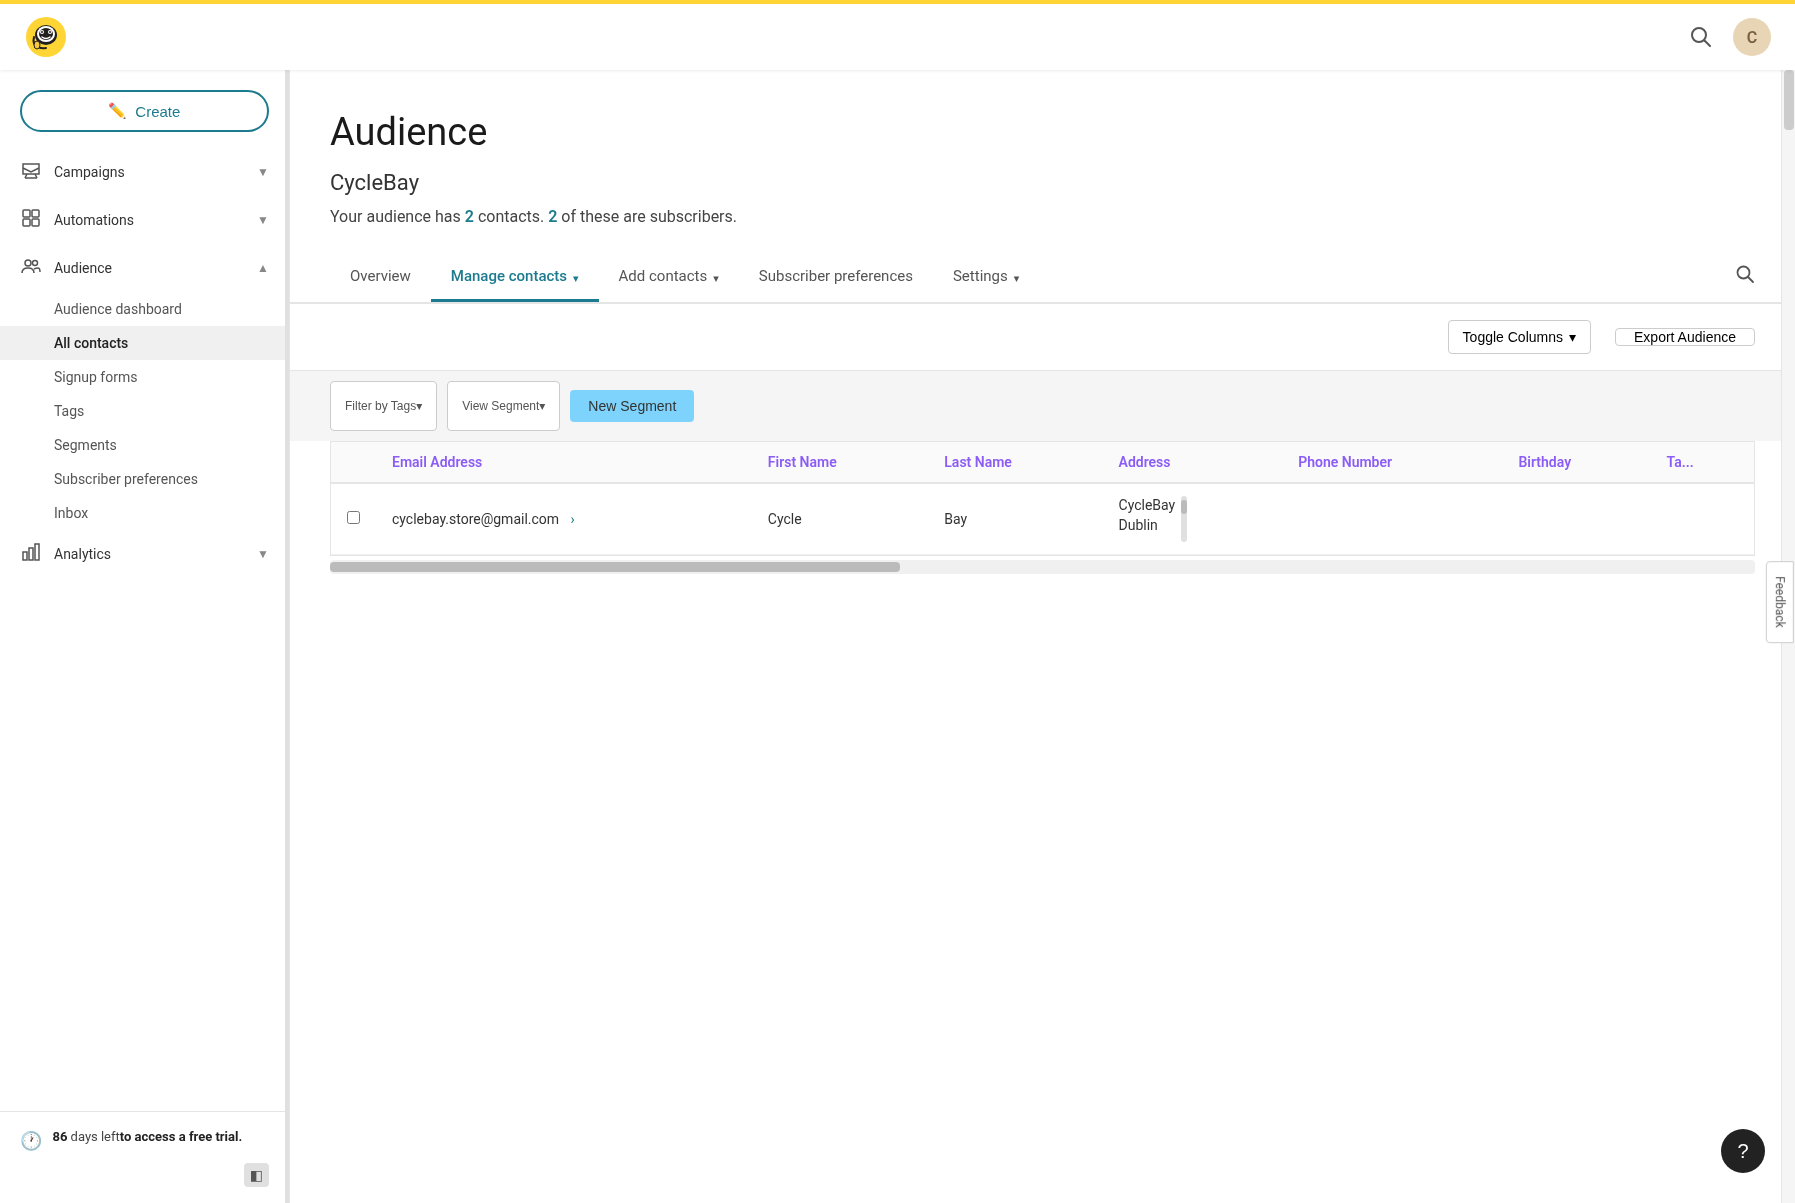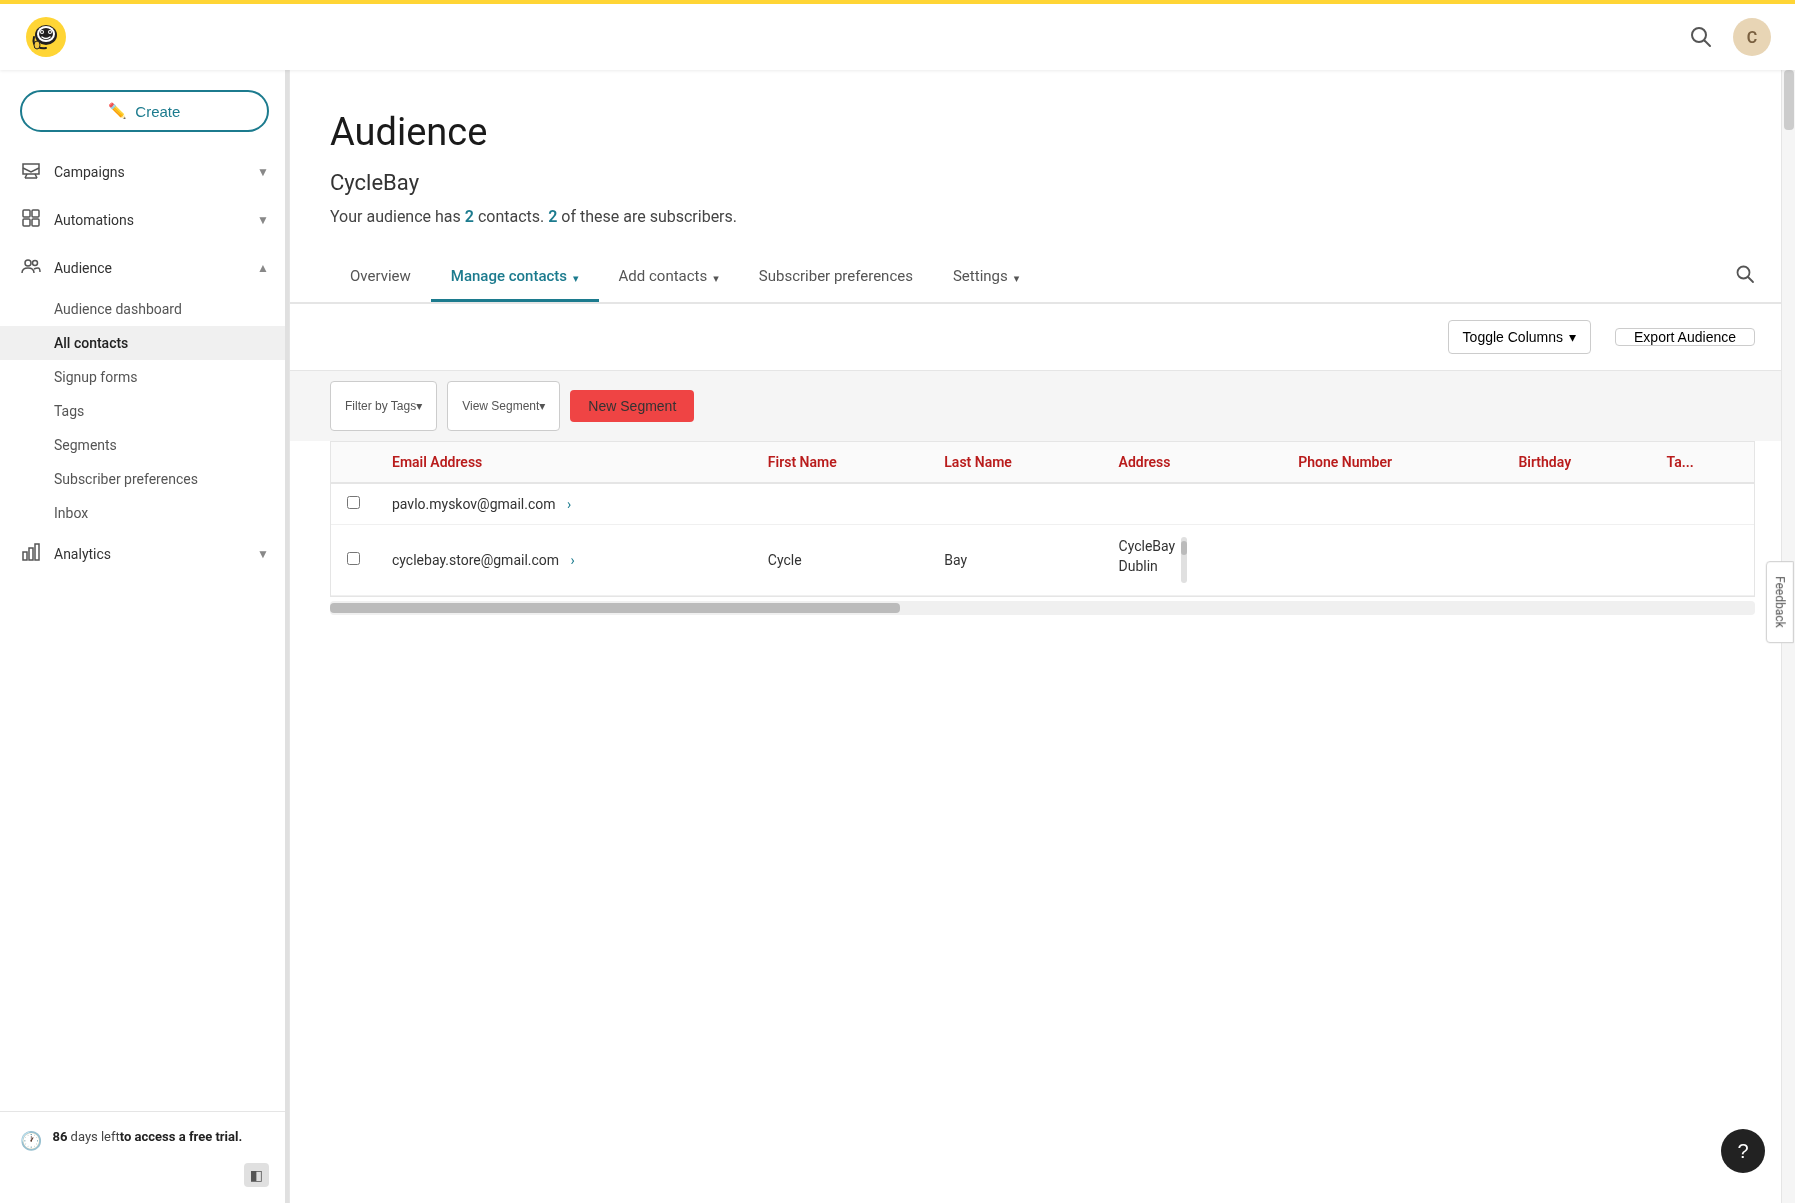--- a/index.html
+++ b/index.html
@@ -164,38 +164,38 @@
       background: #fff;
       cursor: pointer;
       display: flex; align-items: center; 
       color: #555;
     }
     .new-segment-btn {
       border: none;
       border-radius: 4px;
       padding: 8px 18px;
       font-size: 14px;
-      background: #ef4444;
+      background: #7dd3fc;
       cursor: pointer;
       font-weight: 500;
       color: #333;
     }
 
     
     .contacts-table {
       width: 100%;
       border-collapse: collapse;
       font-size: 14px;
     }
     .contacts-table th {
       text-align: left;
       padding: 12px 16px;
       background: #fafafa;
       border-bottom: 2px solid #e5e5e5;
-      color: #b91c1c;
+      color: #8b5cf6;
       font-weight: 600;
       white-space: nowrap;
     }
     .contacts-table td {
       padding: 12px 16px;
       border-bottom: 1px solid #f0f0f0;
       color: #333;
     }
     .checkbox-col { width: 36px; }
     .row-arrow { color: #1c7b8e; cursor: pointer; margin-left: 8px; }
@@ -464,35 +464,20 @@
             <th>First Name</th>
             <th>Last Name</th>
             <th>Address</th>
             <th>Phone Number</th>
             <th>Birthday</th>
             <th>Ta...</th>
           </tr>
         </thead>
         <tbody>
 
-          <tr class="table-row">
-            <td>
-              <input type="checkbox" style="">
-            </td>
-            <td>
-              <span>pavlo.myskov@gmail.com</span>
-              <span class="row-arrow">›</span>
-            </td>
-            <td></td>
-            <td></td>
-            <td></td>
-            <td></td>
-            <td></td>
-            <td></td>
-          </tr>
 
           <tr class="table-row">
             <td>
               <input type="checkbox" style="">
             </td>
             <td>
               <span>cyclebay.store@gmail.com</span>
               <span class="row-arrow">›</span>
             </td>
             <td>Cycle</td>

